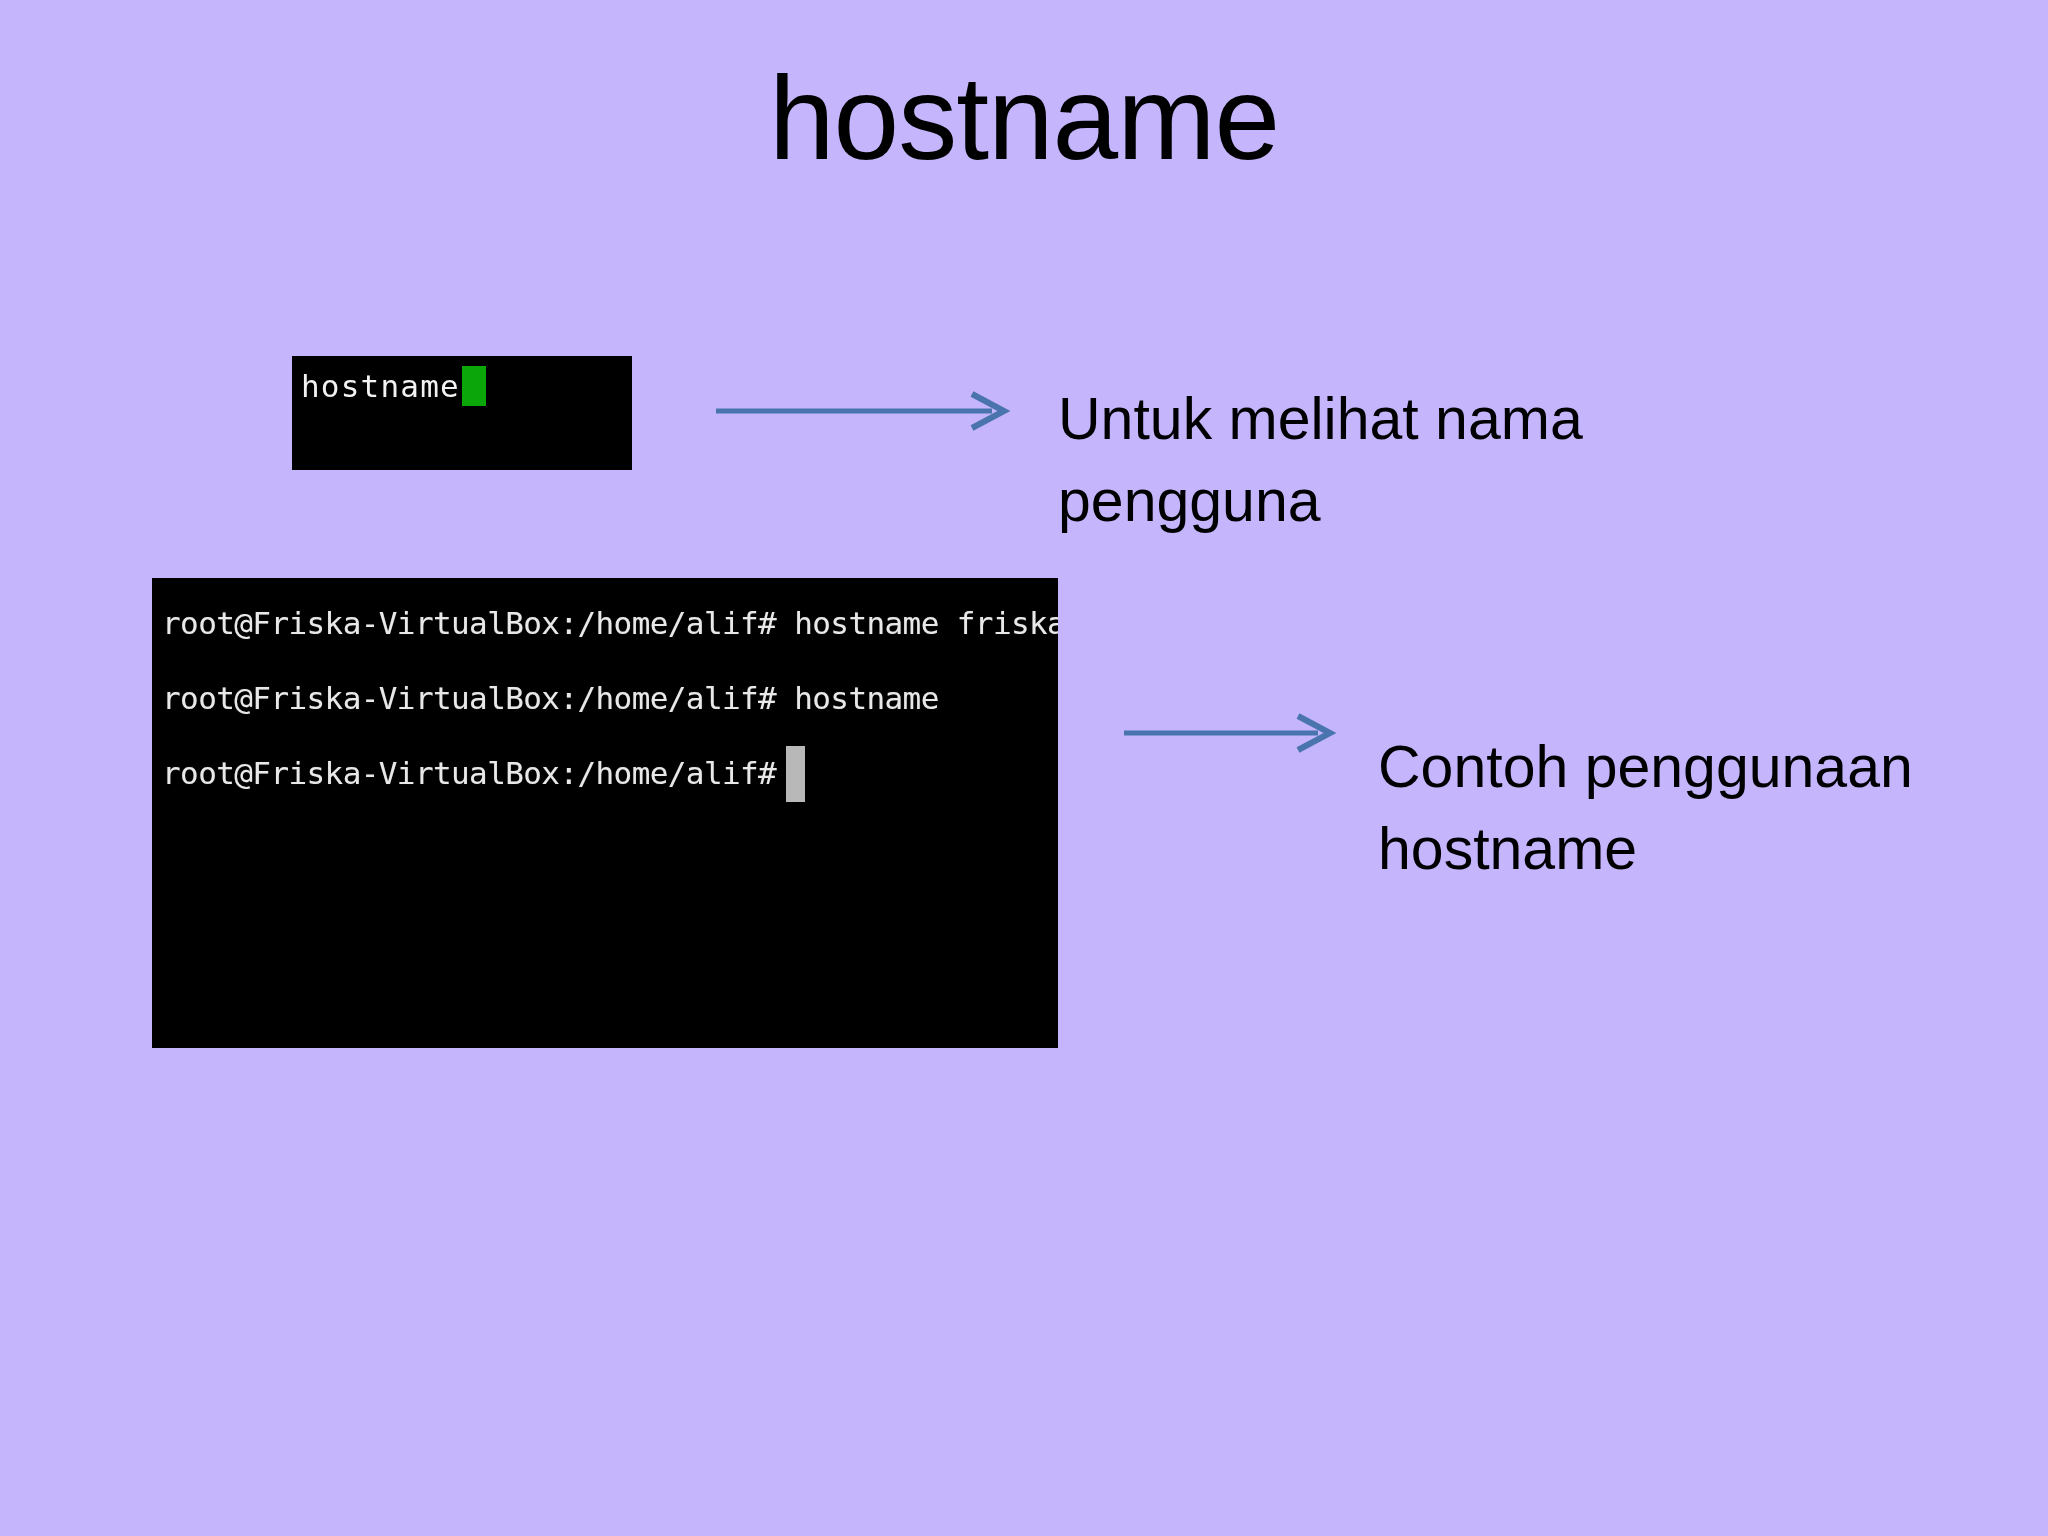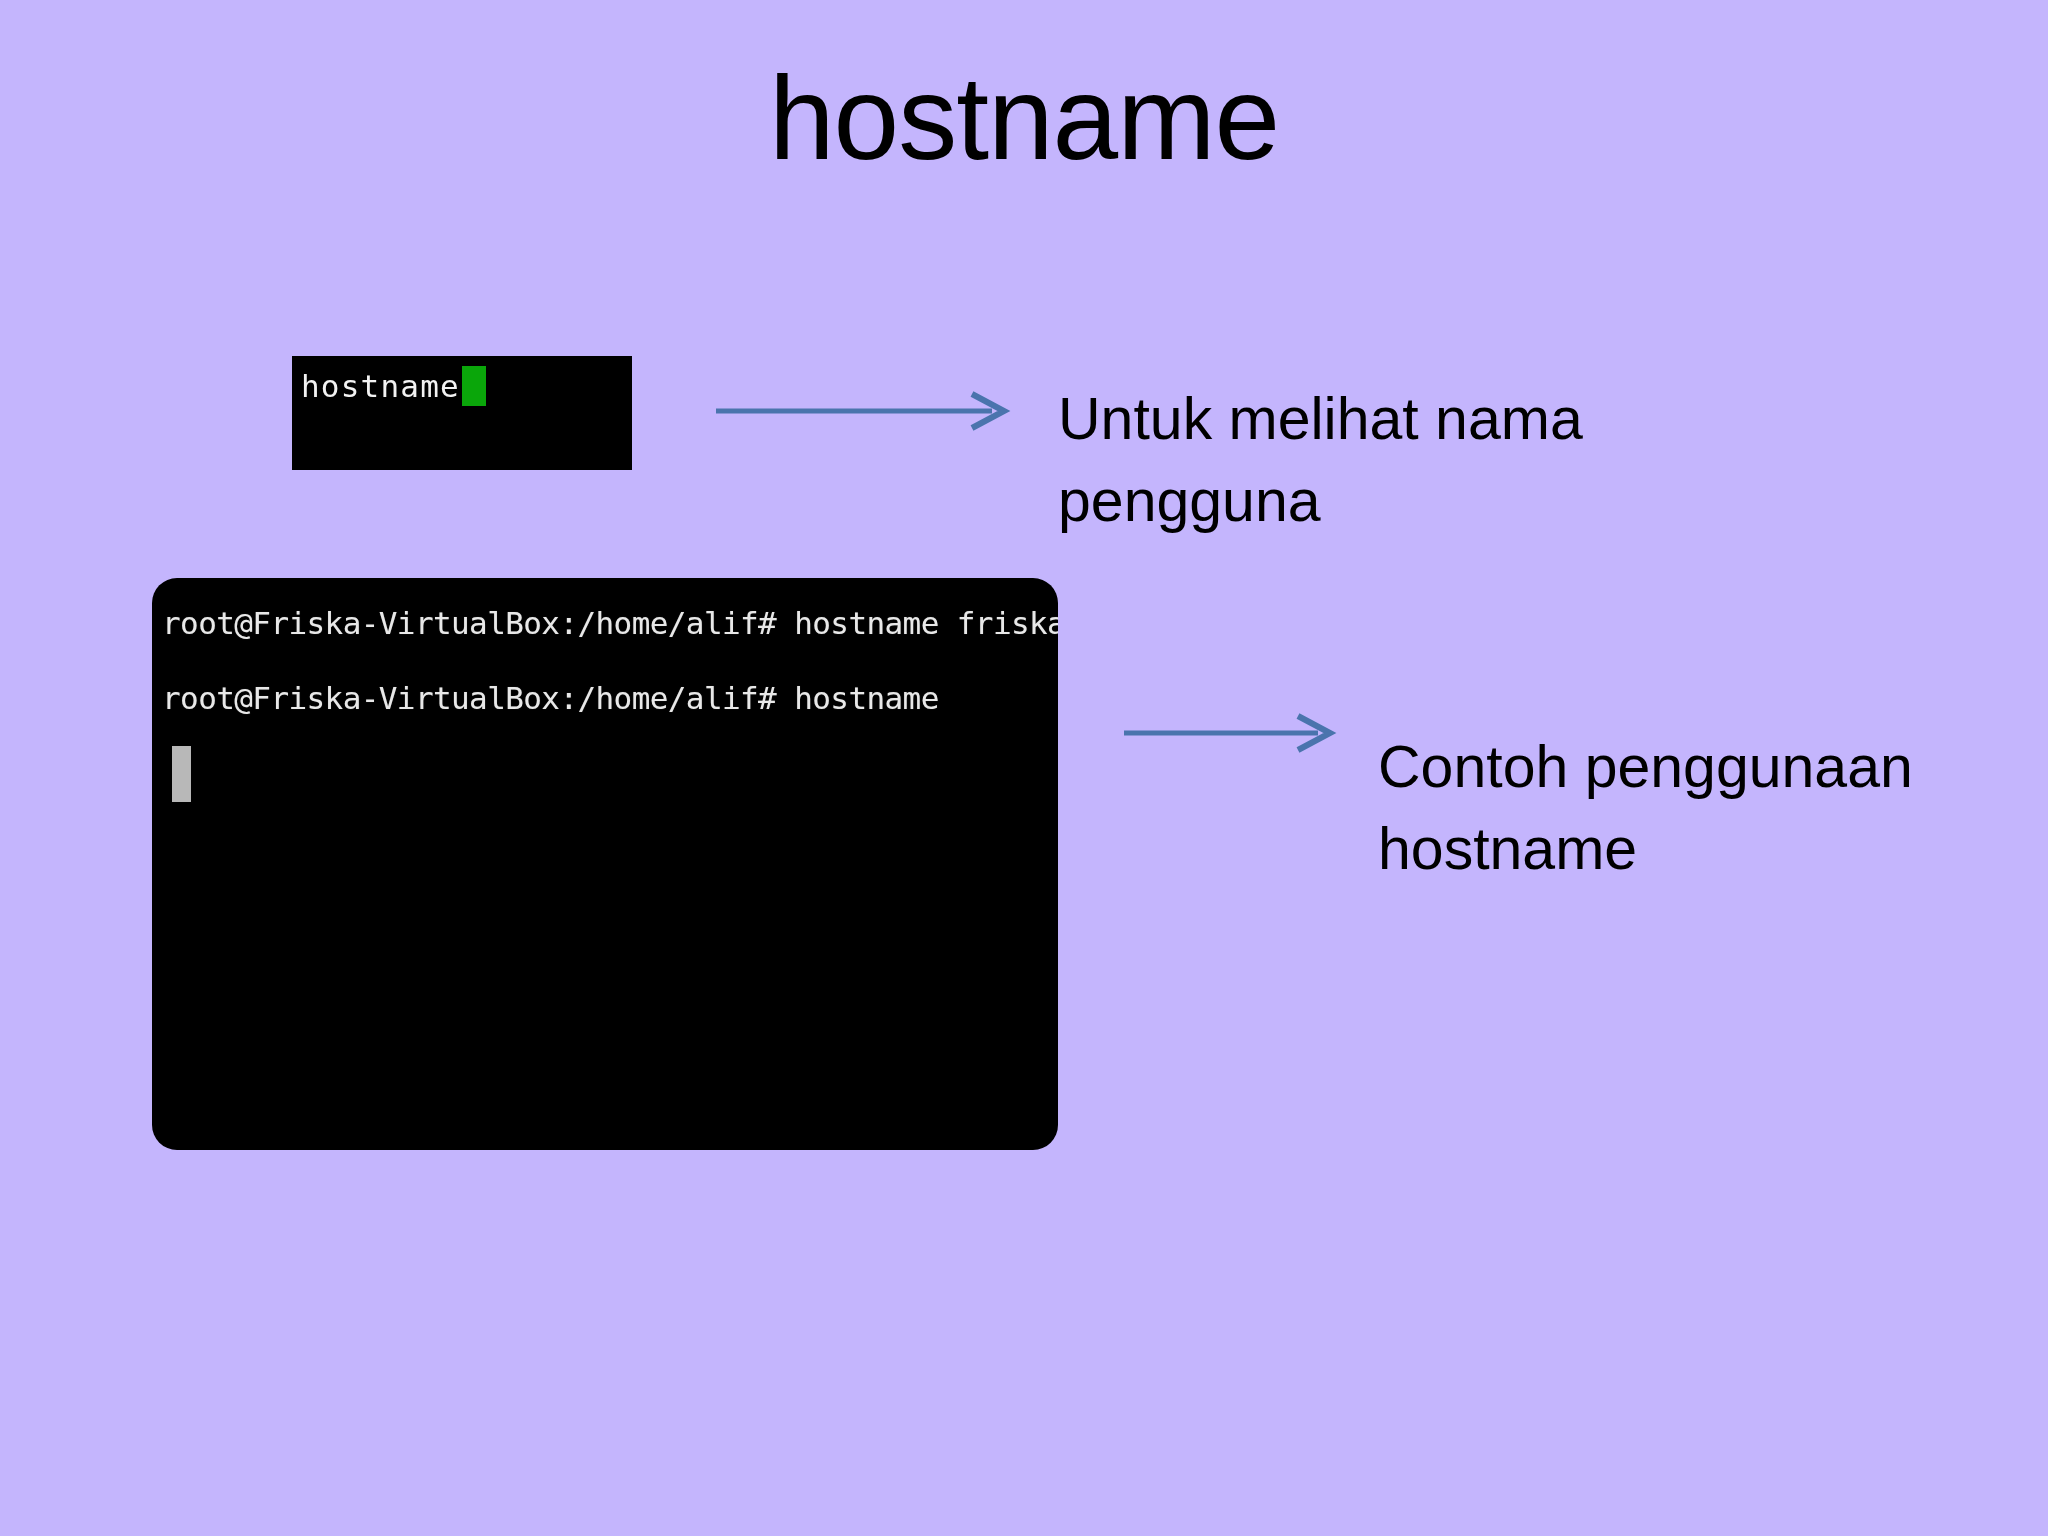--- a/index.html
+++ b/index.html
@@ -69,25 +69,24 @@
     margin-left: 2px;
     vertical-align: middle;
   }
 
   
   .term-large {
     position: absolute;
     left: 152px;
     top: 578px;
     width: 906px;
-    height: 572px;
+    height: 470px;
     background: #000000;
     overflow: hidden;
     padding: 0;
-    border-radius: 25px;
   }
   .term-large-body {
     position: absolute;
     left: 10px;
     top: 8px;
     right: 0;
   }
   .term-large-line {
     font-family: "DejaVu Sans Mono", "Liberation Mono", monospace;
     font-size: 31px;
@@ -154,20 +153,21 @@
 
   <div class="term-large">
     <div class="term-large-body">
       <div class="term-large-line">
         <span>root@Friska-VirtualBox:/home/alif# hostname friska</span>
       </div>
       <div class="term-large-line">
         <span>root@Friska-VirtualBox:/home/alif# hostname</span>
       </div>
       <div class="term-large-line">
+        <span>root@Friska-VirtualBox:/home/alif#</span>
         <span class="term-large-cursor"></span>
       </div>
     </div>
   </div>
 
   <div class="arrow" style="left:1124px; top:714px;">
     <svg width="210" height="38" viewBox="0 0 210 38">
       <line x1="0" y1="19" x2="194" y2="19" stroke="#4a74ad" stroke-width="5"></line>
       <polyline points="174,2 206,19 174,36" fill="none" stroke="#4a74ad" stroke-width="6" stroke-linecap="butt" stroke-linejoin="miter"></polyline>
     </svg>

